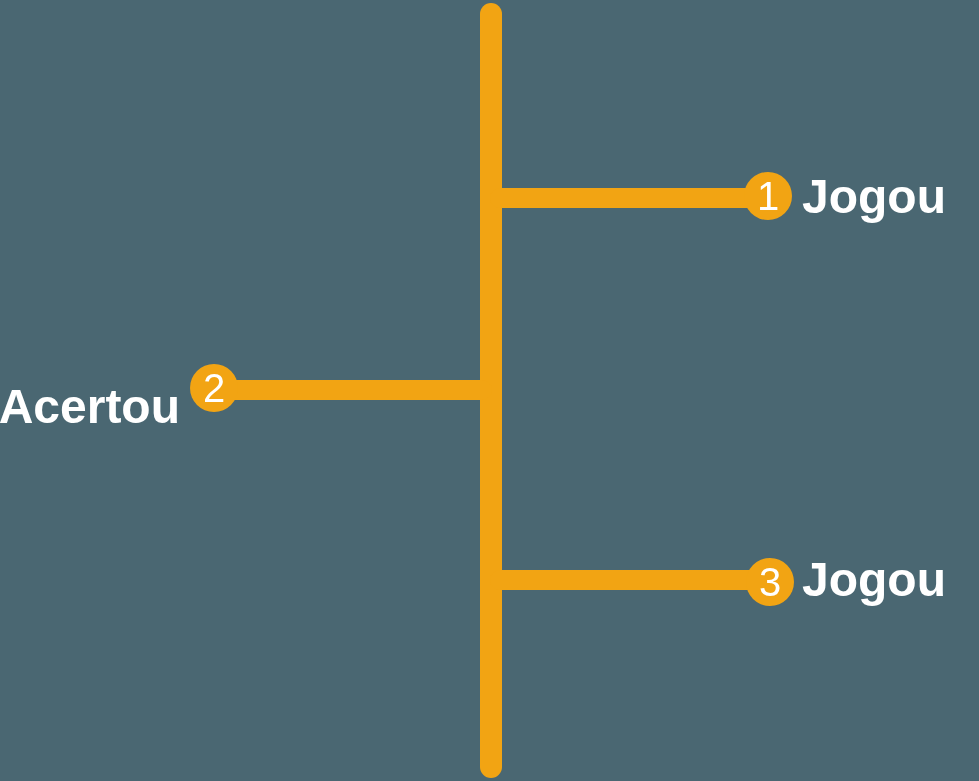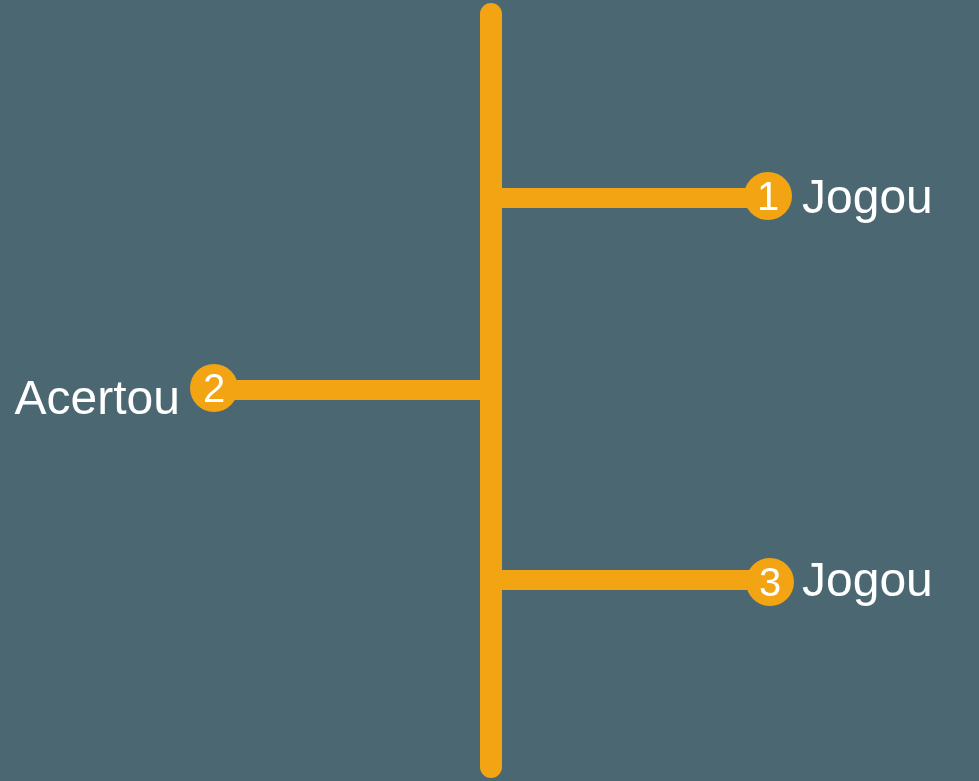--- a/index.html
+++ b/index.html
@@ -54,27 +54,27 @@
     font-weight: 500;
     line-height: 1;
   }
   .badge-1 { left: 744px; top: 172px; }
   .badge-2 { left: 190px; top: 364px; }
   .badge-3 { left: 746px; top: 558px; }
   .label {
     position: absolute;
     color: var(--text-color);
     font-size: 48px;
-    font-weight: 400;
+    font-weight: 700;
     line-height: 1;
     white-space: nowrap;
     transform: translateY(-52%);
   }
   .label-1 { left: 802px; top: 198px; }
-  .label-2 { right: 799px; top: 399px; text-align: left; }
+  .label-2 { right: 799px; top: 408px; text-align: left; }
   .label-3 { left: 802px; top: 581px; }
 </style>
 </head>
 <body>
 
 <div class="canvas">
 
   <div class="trunk"></div>
 
   <div class="branch branch-1"></div>

